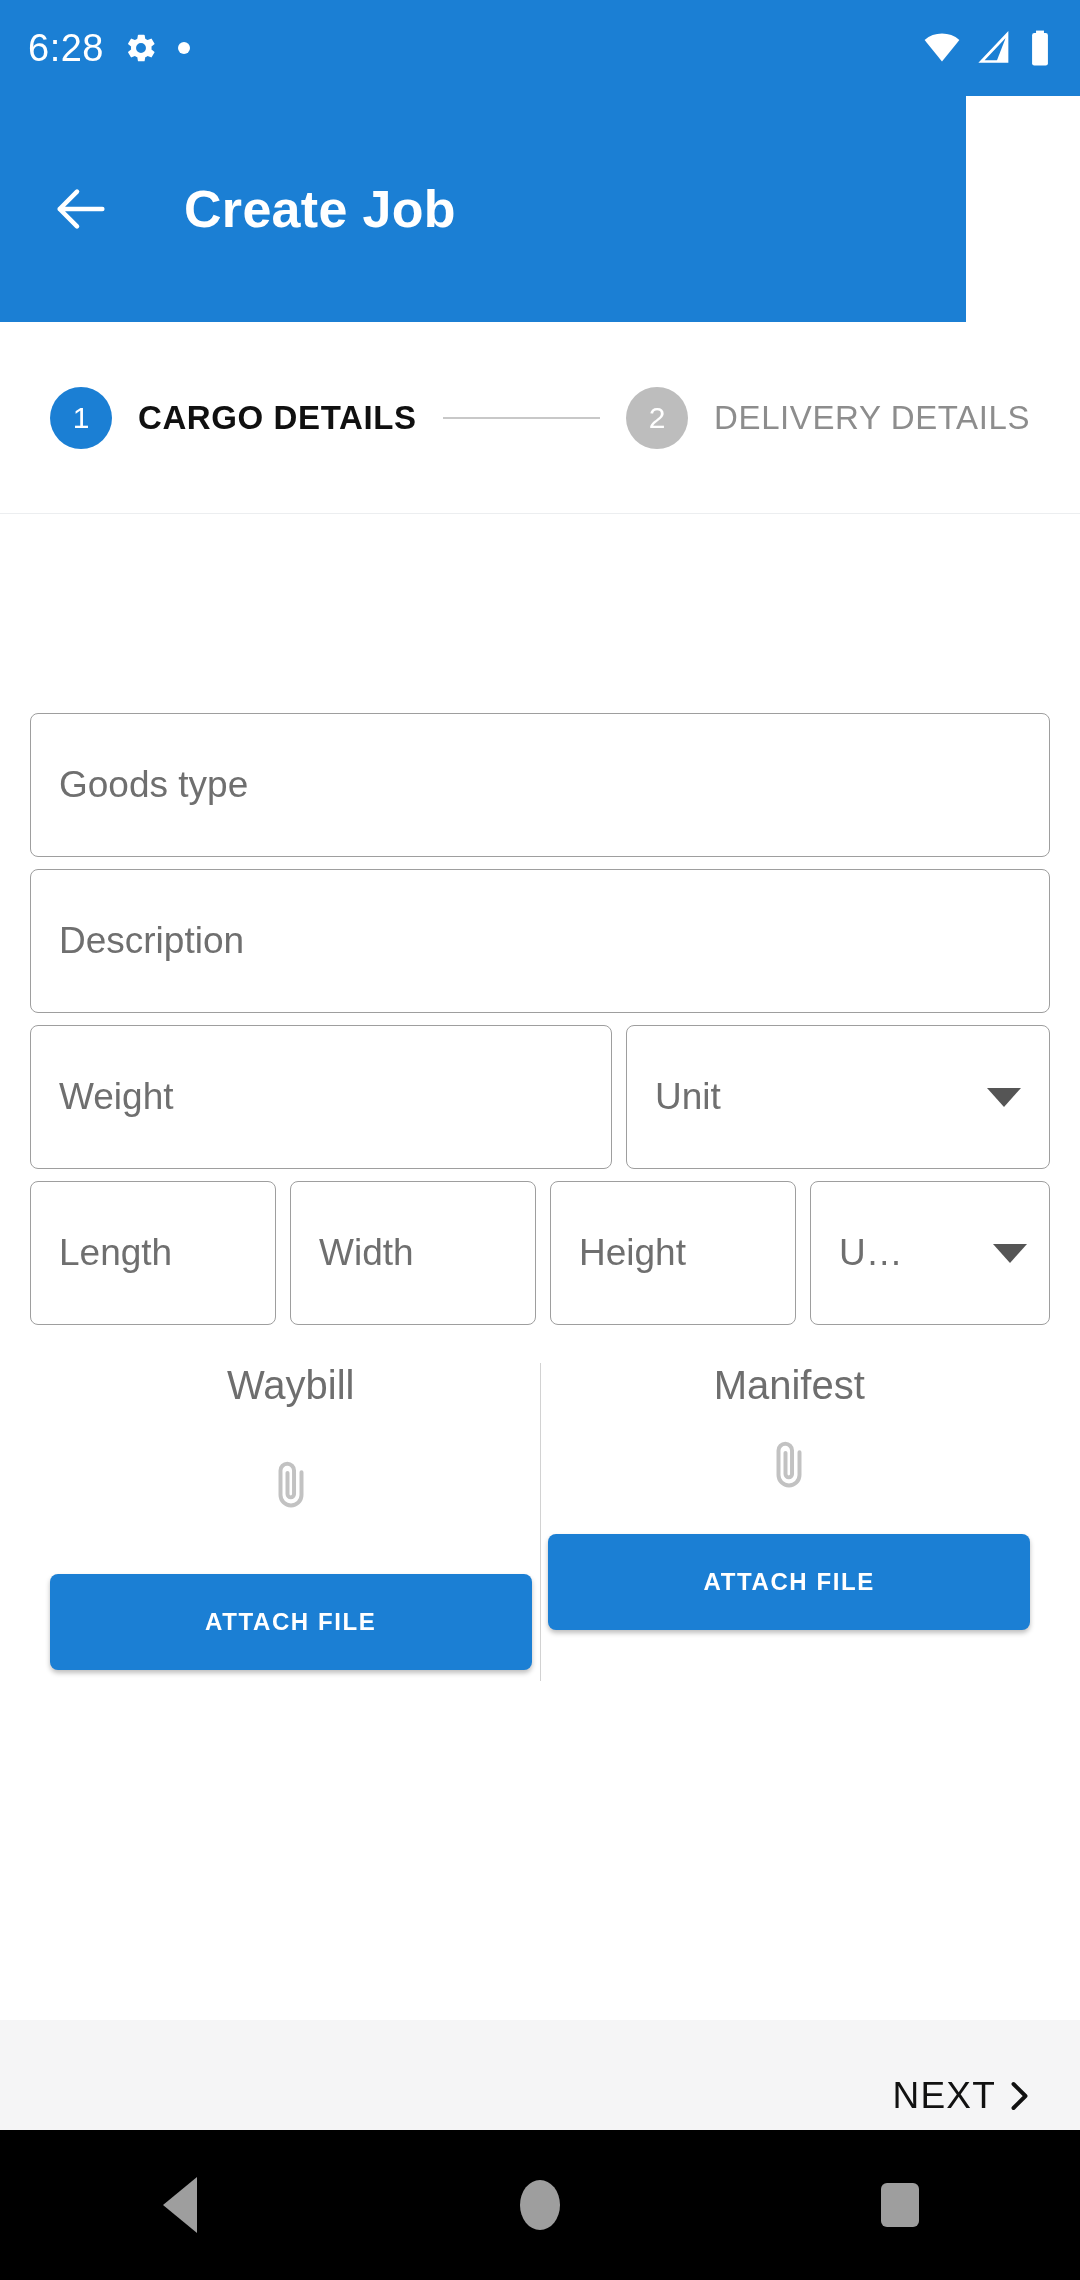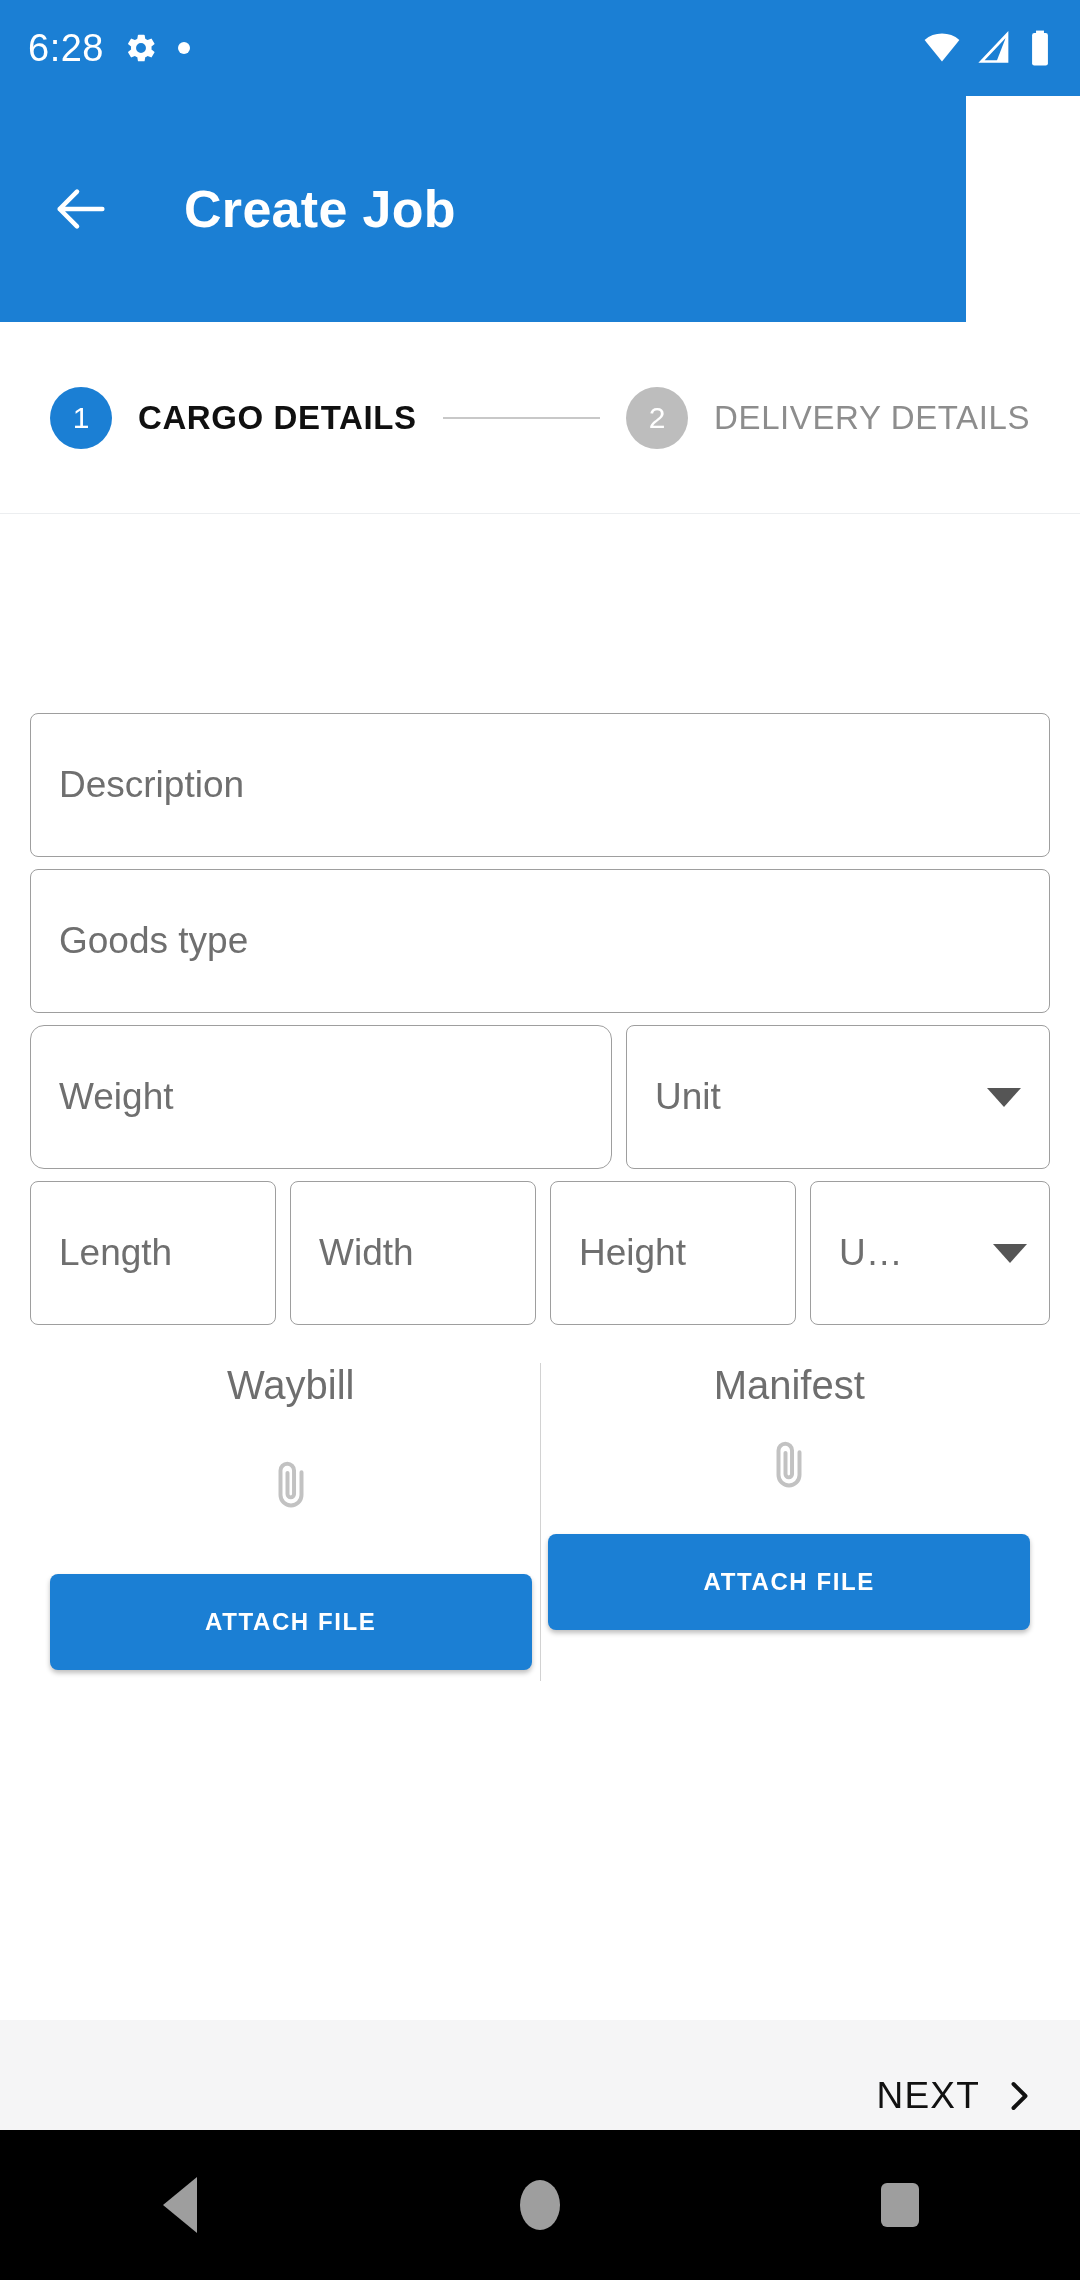--- a/index.html
+++ b/index.html
@@ -57,21 +57,21 @@
   .form{ position:absolute; top:514px; left:0; width:1080px; padding:0 30px; }
   .spacer-top{ height:199px; }
 
   .field{
     border:1px solid #9e9e9e; border-radius:8px; background:#ffffff;
     height:144px; display:flex; align-items:center; padding:0 28px;
     font-size:37px; color:#6f6f6f; margin-bottom:12px;
   }
   .row{ display:flex; gap:14px; margin-bottom:12px; }
   .row .field{ margin-bottom:0; }
-  .f-weight{ flex:0 0 582px;border-radius:14px; }
+  .f-weight{ flex:0 0 582px; }
   .f-unit{ flex:1 1 auto; justify-content:space-between; }
   .f-len, .f-wid, .f-hei{ flex:1 1 0; }
   .f-unit2{ flex:1 1 0; justify-content:space-between; padding-right:22px; }
   .caret{
     width:0; height:0; border-left:17px solid transparent; border-right:17px solid transparent;
     border-top:19px solid #555555; flex:0 0 auto;
   }
   .ph{ overflow:hidden; white-space:nowrap; }
 
   
@@ -91,21 +91,21 @@
     letter-spacing:1.6px; display:flex; align-items:center; justify-content:center;
     box-shadow:0 3px 5px rgba(0,0,0,.26); border:none;
   }
 
   
   .next-bar{
     position:absolute; left:0; bottom:150px; width:1080px; height:110px;
     background:#f5f5f6; display:flex; align-items:center; justify-content:flex-end;
     padding-right:44px;
   }
-  .next-btn{ display:flex; align-items:center; gap:20px; background:none; border:none;margin-top:42px; }
+  .next-btn{ display:flex; align-items:center; gap:4px; background:none; border:none;margin-top:42px; }
   .next-label{ font-size:37px; color:#111111; letter-spacing:1.2px; }
 
   
   .nav-bar{
     position:absolute; left:0; bottom:0; width:1080px; height:150px;
     background:#000000; display:flex; align-items:center;
   }
   .nav-item{ flex:1 1 0; display:flex; align-items:center; justify-content:center; }
   .nav-back{
     width:0;height:0;border-top:28px solid transparent;border-bottom:28px solid transparent;
@@ -160,25 +160,25 @@
     <div class="step">
       <div class="step-circle inactive">2</div>
       <div class="step-label inactive">DELIVERY DETAILS</div>
     </div>
   </div>
 
   <div class="form">
     <div class="spacer-top"></div>
 
     <div class="field">
+      <span class="ph">Goods type</span>
+    </div>
+
+    <div class="field">
       <span class="ph">Description</span>
-    </div>
-
-    <div class="field">
-      <span class="ph">Goods type</span>
     </div>
 
     <div class="row">
       <div class="field f-weight">
         <span class="ph">Weight</span>
       </div>
       <div class="field f-unit">
         <span class="ph">Unit</span>
         <span class="caret"></span>
       </div>

